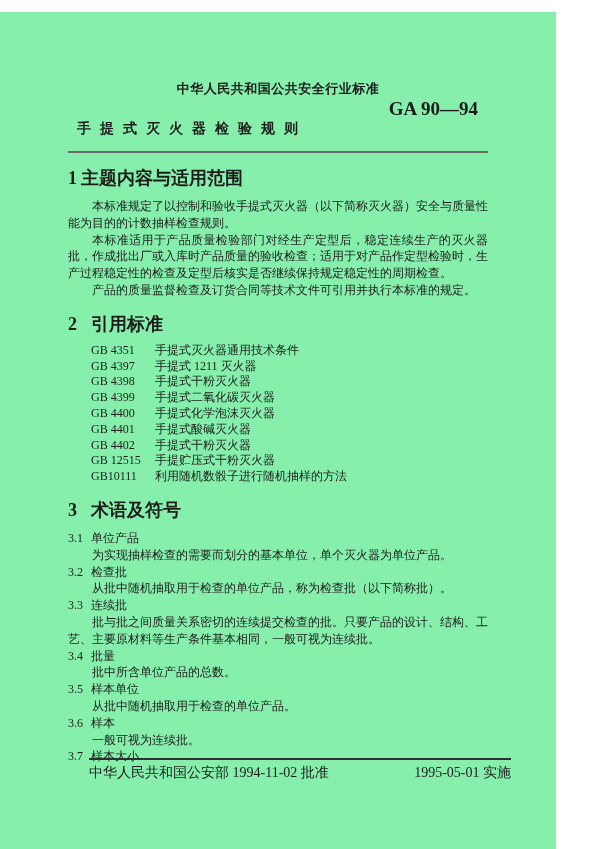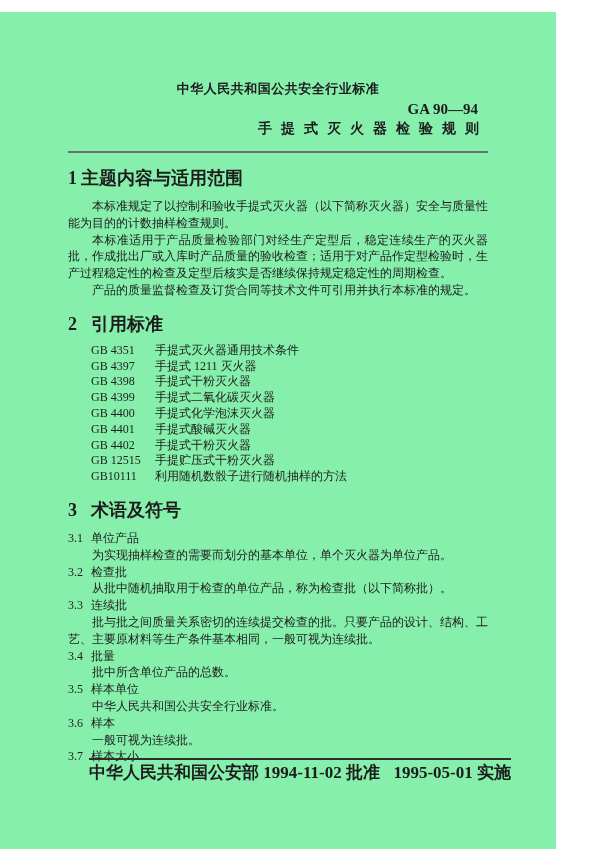--- a/index.html
+++ b/index.html
@@ -9,22 +9,22 @@
     background: #ffffff;
     font-family: "Liberation Serif", "DejaVu Serif", serif;
     color: #1c1c1c;
     overflow: hidden;
   }
   .page { position: relative; width: 556px; height: 849px; background: #86efac; margin-top: 12px; }
   .content { width: 420px; margin: 0 auto; padding-top: 68px; }
 
   
   .std-org  { text-align: center; font-weight: 700; font-size: 13px; letter-spacing: 0.5px; line-height: 18px; }
-  .std-num  { text-align: right; font-weight: 700; font-size: 15px; line-height: 18px; margin-top: 2px; padding-right: 10px; font-family: "Liberation Serif", serif; }
-  .doc-title{ text-align: right; font-weight: 700; font-size: 14px; line-height: 19px; letter-spacing: 9px; text-indent: 9px; margin-top: 1px; }
+  .std-num  { text-align: right; font-weight: 700; font-size: 19px; line-height: 18px; margin-top: 2px; padding-right: 10px; font-family: "Liberation Serif", serif; }
+  .doc-title{ text-align: left; font-weight: 700; font-size: 14px; line-height: 19px; letter-spacing: 9px; text-indent: 9px; margin-top: 1px; }
   .head-rule{ border: none; border-top: 2px solid #6e6e6e; margin: 13px 0 0 0; }
 
   
   .sec-head { font-weight: 700; font-size: 18px; line-height: 18px; margin-top: 16px; }
   .sec-head .sec-num { display: inline-block; min-width: 13px; }
   .sec-head.wide-num .sec-num { min-width: 23px; }
 
   
   .paras { margin-top: 11px; }
   .paras p {
@@ -43,21 +43,21 @@
   .term-num  { display: inline-block; min-width: 23px; }
   .term-def  {
     margin: 0; font-size: 12px; line-height: 16.8px;
     text-indent: 2em; text-align: justify;
   }
 
   
   .footer { position: absolute; top: 746px; left: 89px; width: 422px; }
   .foot-rule { border: none; border-top: 2px solid #2e2e2e; margin: 0; }
   .foot-row { display: flex; justify-content: space-between; padding-top: 4px; }
-  .foot-row span { font-weight: 700; font-size: 17px; line-height: 17px; text-align: right; }
+  .foot-row span { font-weight: 400; font-size: 14px; line-height: 17px; text-align: right; }
 </style>
 </head>
 <body>
 
 <div class="page">
   <div class="content">
 
     <div class="std-org">中华人民共和国公共安全行业标准</div>
     <div class="std-num">GA 90—94</div>
     <div class="doc-title">手提式灭火器检验规则</div>
@@ -93,21 +93,21 @@
     <div class="term-list" id="term-list">
         <div class="term-head"><span class="term-num">3.1</span><span>单位产品</span></div>
         <p class="term-def">为实现抽样检查的需要而划分的基本单位，单个灭火器为单位产品。</p>
         <div class="term-head"><span class="term-num">3.2</span><span>检查批</span></div>
         <p class="term-def">从批中随机抽取用于检查的单位产品，称为检查批（以下简称批）。</p>
         <div class="term-head"><span class="term-num">3.3</span><span>连续批</span></div>
         <p class="term-def">批与批之间质量关系密切的连续提交检查的批。只要产品的设计、结构、工艺、主要原材料等生产条件基本相同，一般可视为连续批。</p>
         <div class="term-head"><span class="term-num">3.4</span><span>批量</span></div>
         <p class="term-def">批中所含单位产品的总数。</p>
         <div class="term-head"><span class="term-num">3.5</span><span>样本单位</span></div>
-        <p class="term-def">中华人民共和国公共安全行业标准。</p>
+        <p class="term-def">从批中随机抽取用于检查的单位产品。</p>
         <div class="term-head"><span class="term-num">3.6</span><span>样本</span></div>
         <p class="term-def">一般可视为连续批。</p>
         <div class="term-head"><span class="term-num">3.7</span><span>样本大小</span></div>
       </div>
 
   </div>
 
   <div class="footer">
     <hr class="foot-rule">
     <div class="foot-row">

